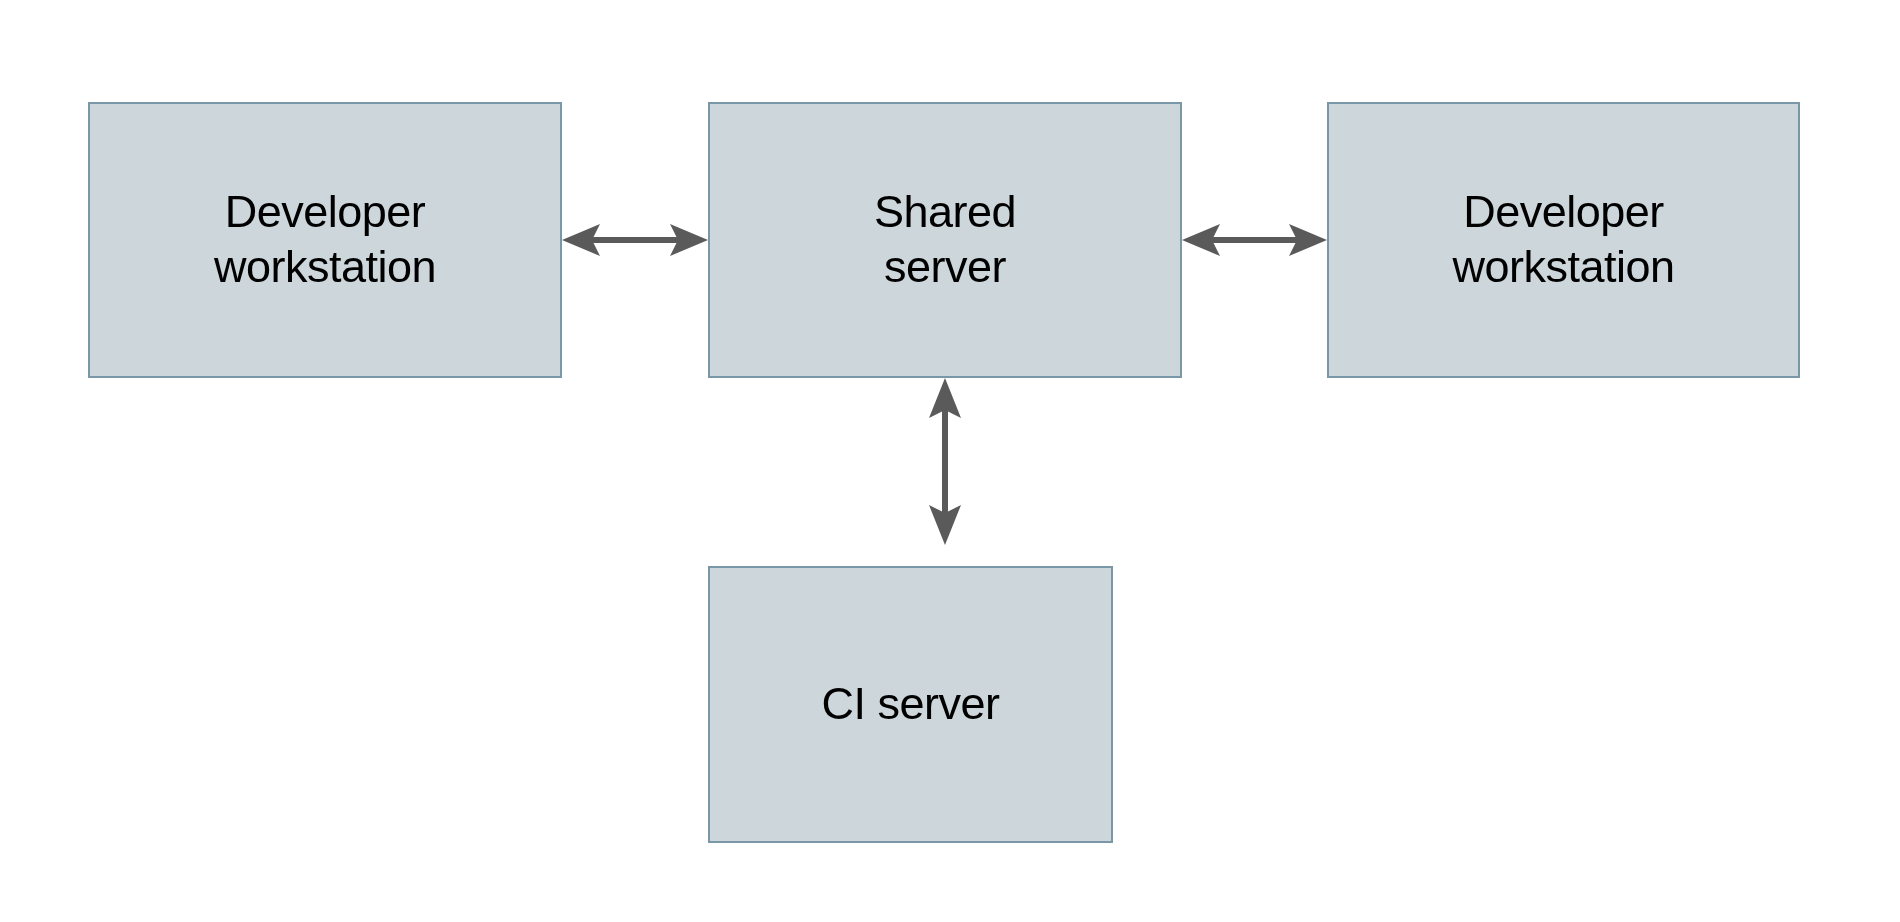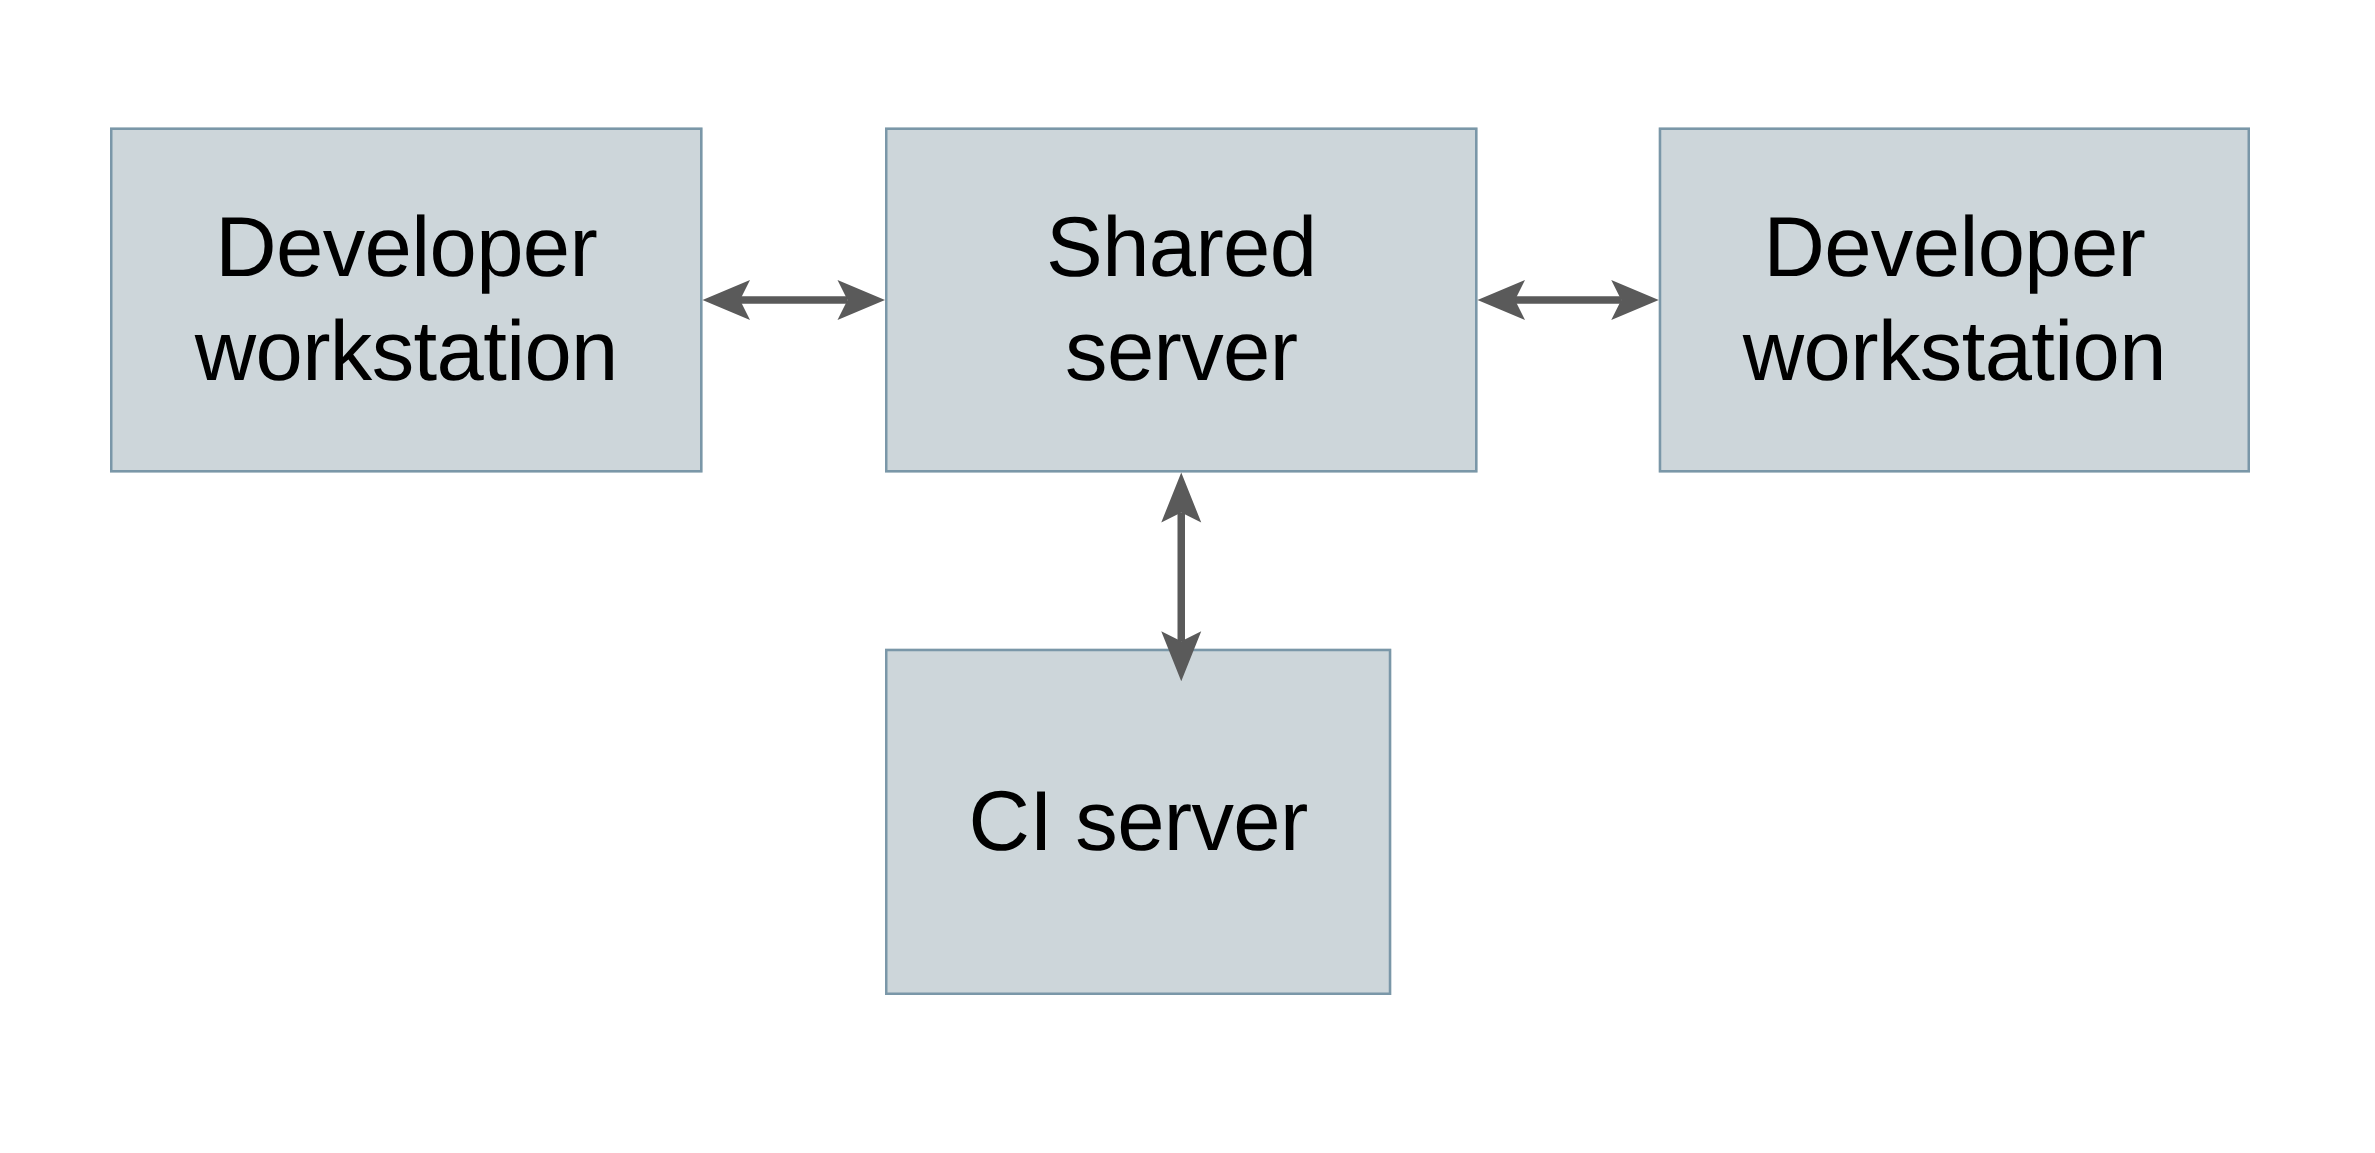--- a/index.html
+++ b/index.html
@@ -24,32 +24,32 @@
     box-sizing: border-box;
     background: #CDD6DA;
     border: 2px solid #7A97A8;
     display: flex;
     align-items: center;
     justify-content: center;
     text-align: center;
   }
   .node-label {
     font-family: "Liberation Sans", sans-serif;
-    font-size: 68px;
+    font-size: 45px;
     line-height: 1.22;
     color: #000000;
     font-weight: 400;
     letter-spacing: -0.5px;
     white-space: pre-line;
     padding: 0 10px;
   }
   #node-dev-left  { left: 88px;  top: 102px; width: 474px; height: 276px; }
   #node-shared    { left: 708px; top: 102px; width: 474px; height: 276px; }
   #node-dev-right { left: 1327px;top: 102px; width: 473px; height: 276px; }
-  #node-ci        { left: 708px; top: 519px; width: 405px; height: 277px; }
+  #node-ci        { left: 708px; top: 566px; width: 405px; height: 277px; }
 
   .connector {
     position: absolute;
     overflow: visible;
   }
   #conn-left-shared  { left: 562px;  top: 205px; width: 146px; height: 70px; }
   #conn-shared-right { left: 1182px; top: 205px; width: 145px; height: 70px; }
   #conn-shared-ci    { left: 910px;  top: 378px; width: 70px;  height: 167px; }
 </style>
 </head>

